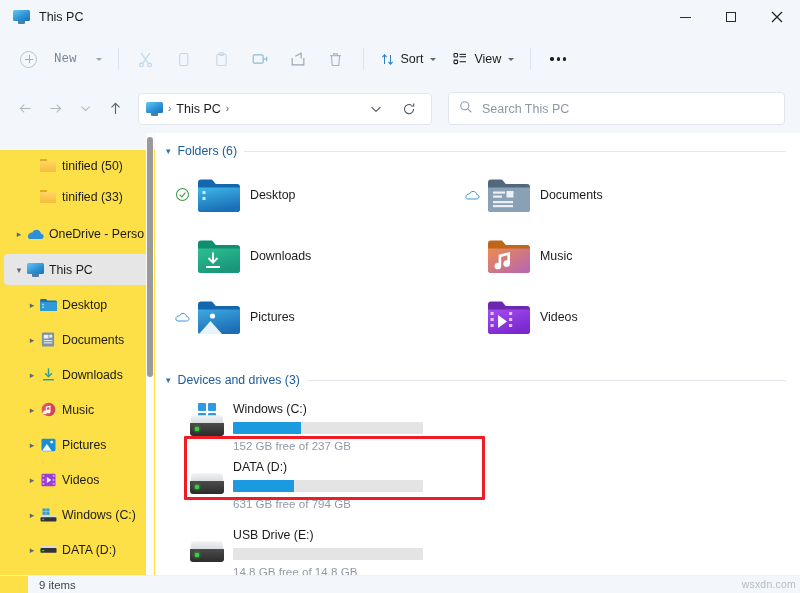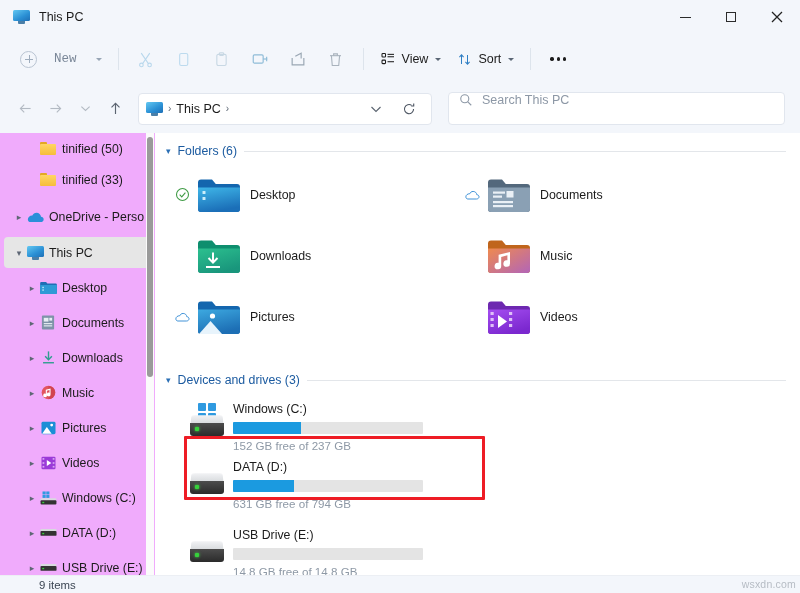--- a/index.html
+++ b/index.html
@@ -102,28 +102,28 @@
     margin-left: 8px; width: 294px; height: 32px; background: #ffffff;
     border: 1px solid #e1e6ee; border-radius: 4px;
     display: flex; align-items: center; padding: 0 7px;
   }
   .crumb-sep { color: #5d6875; font-size: 10px; margin: 0 5px; }
   .crumb-text { font-size: 12.5px; color: #1b1b1b; }
   .addr-right { margin-left: auto; display: flex; align-items: center; gap: 3px; }
   .searchbar {
     position: absolute; left: 448px; top: 92px; width: 337px; height: 33px;
     background: #ffffff; border: 1px solid #e1e6ee; border-radius: 4px;
-    display: flex; padding: 0 10px; gap: 9px;
+    display: flex; align-items: center; padding: 0 10px; gap: 9px;
   }
   .search-ph { font-size: 12.5px; color: #8d98a6; }
 
   
   .sidebar {
-    position: absolute; left: 0; top: 133px; width: 155px; height: 443px;
-    background: #f0abfc; overflow: hidden;
+    position: absolute; left: 0; top: 150px; width: 155px; height: 443px;
+    background: #fde047; overflow: hidden;
   }
   .sb-row {
     position: relative; display: flex; align-items: center; height: 31px;
     padding-left: 8px; border-radius: 4px; margin: 0 4px;
   }
   .sb-row.sel { background: #e6e6e6; }
   .chev {
     width: 14px; flex: none; display: flex; align-items: center; justify-content: center;
     color: #5e6775; font-size: 9px;
   }
@@ -302,39 +302,39 @@
       <svg width="17" height="17" viewBox="0 0 20 20" fill="none" stroke="#a9b3bd" stroke-width="1.3">
         <path d="M3.5 5.5 H16.5"></path>
           <path d="M5.2 5.5 L6.2 17 H13.8 L14.8 5.5"></path>
         <path d="M7.8 5.5 V3.4 H12.2 V5.5"></path>
       </svg>
     </div>
 
     <div class="tb-sep"></div>
 
     <div class="tb-text-btn">
+      <svg width="15" height="15" viewBox="0 0 20 20" fill="none" stroke="#2f7fc4" stroke-width="1.4">
+        <path d="M6 16 V4"></path>
+          <path d="M3.2 6.8 L6 3.8 L8.8 6.8"></path>
+        <path d="M14 4 V16"></path>
+          <path d="M11.2 13.2 L14 16.2 L16.8 13.2"></path>
+      </svg>
+      <span class="lbl">Sort</span>
+      <span class="caret-dark"></span>
+    </div>
+
+    <div class="tb-text-btn">
       <svg width="16" height="16" viewBox="0 0 20 20" fill="none" stroke="#1c1c1c" stroke-width="1.3">
         <rect x="2.5" y="3.2" width="4.4" height="4.4" rx="1"></rect>
         <rect x="2.5" y="11.4" width="4.4" height="4.4" rx="1"></rect>
         <path d="M9.4 4.2 H17.5"></path>
           <path d="M9.4 7.2 H17.5"></path>
           <path d="M9.4 13.4 H17.5"></path>
       </svg>
       <span class="lbl">View</span>
-      <span class="caret-dark"></span>
-    </div>
-
-    <div class="tb-text-btn">
-      <svg width="15" height="15" viewBox="0 0 20 20" fill="none" stroke="#2f7fc4" stroke-width="1.4">
-        <path d="M6 16 V4"></path>
-          <path d="M3.2 6.8 L6 3.8 L8.8 6.8"></path>
-        <path d="M14 4 V16"></path>
-          <path d="M11.2 13.2 L14 16.2 L16.8 13.2"></path>
-      </svg>
-      <span class="lbl">Sort</span>
       <span class="caret-dark"></span>
     </div>
 
     <div class="tb-sep"></div>
 
     <div class="tb-btn">
       <span class="dots">
           <i></i>
           <i></i>
           <i></i>

